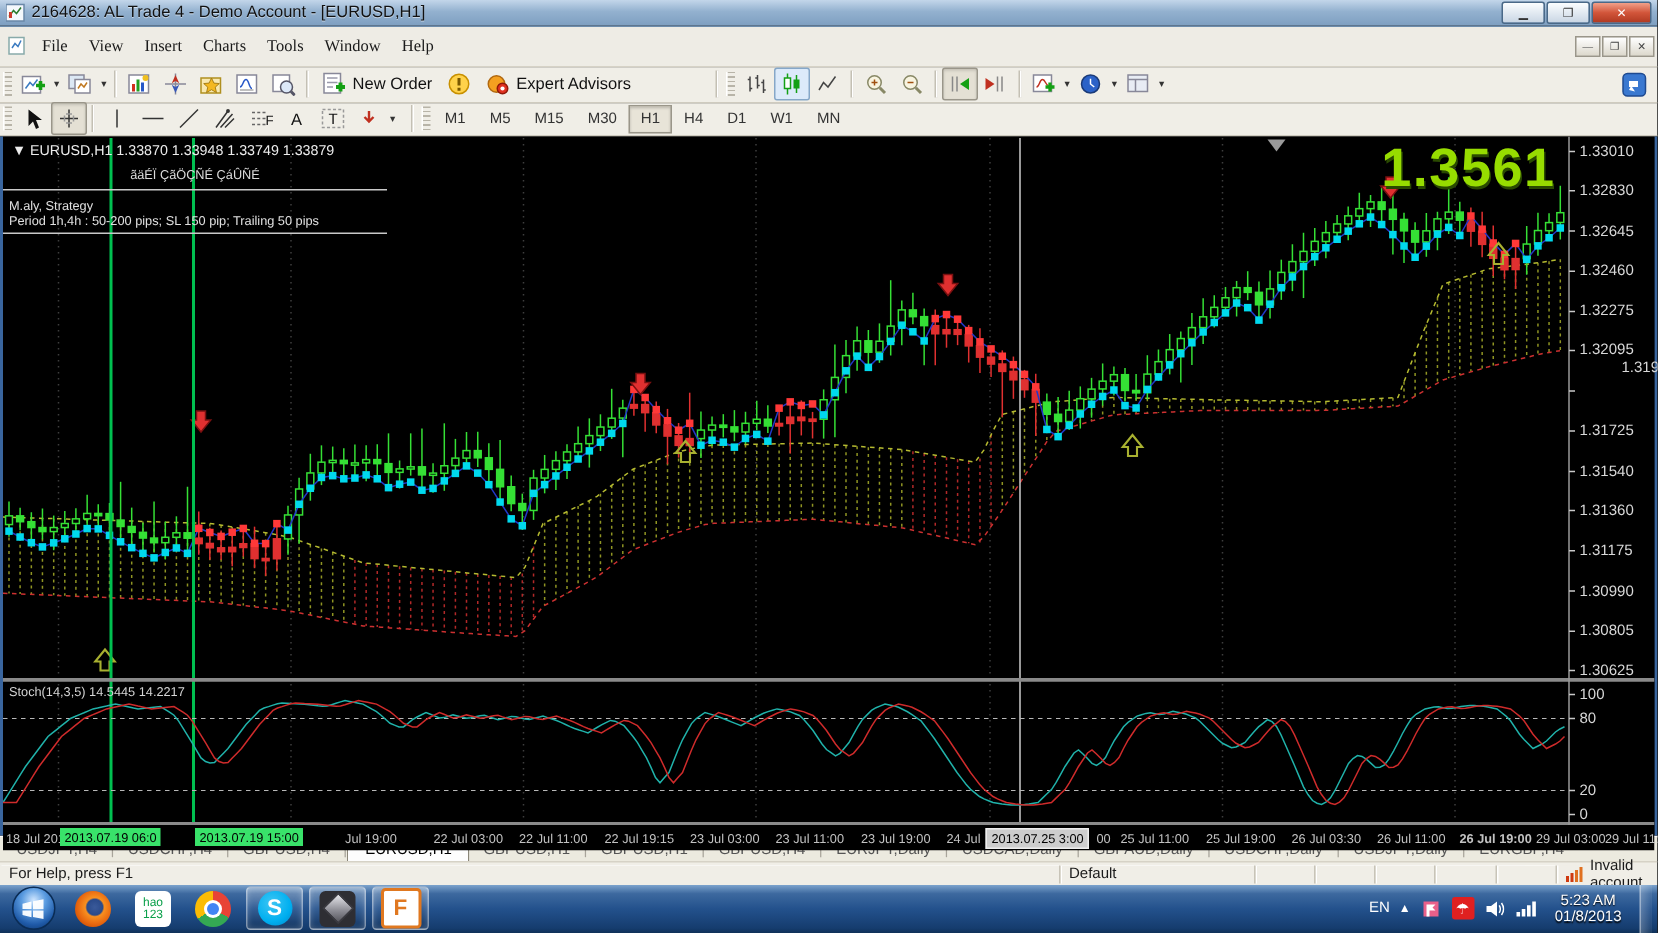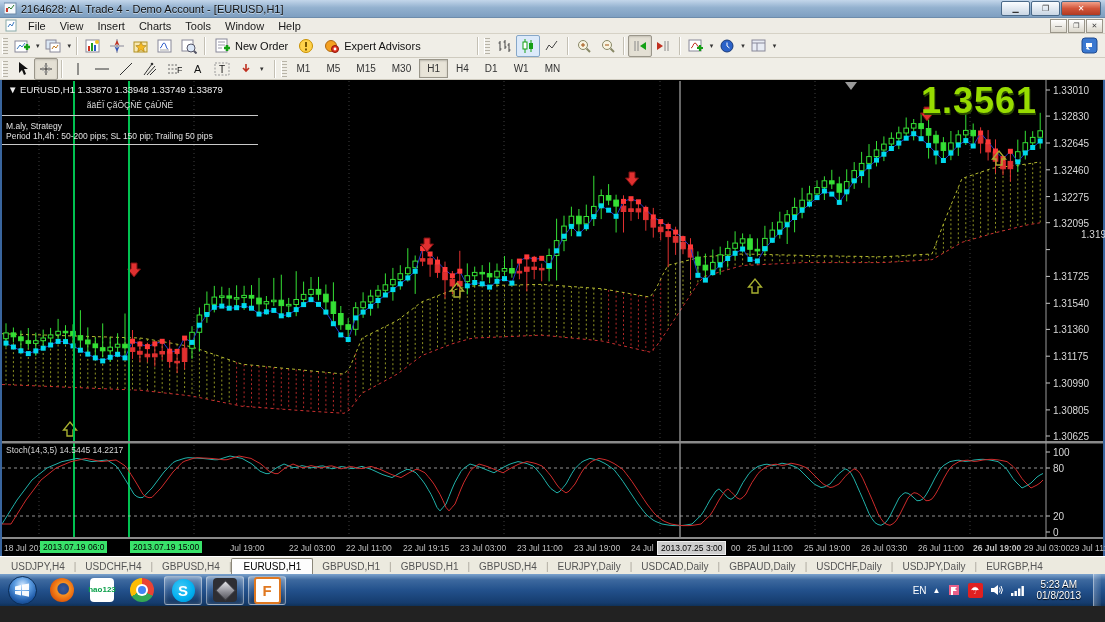--- a/index.html
+++ b/index.html
@@ -8,21 +8,21 @@
 
   
   .titlebar{height:18px;background:linear-gradient(#c3d6ea,#93b1cf 45%,#7e9fc1);display:flex;align-items:center;padding:0 4px;font-size:11px;color:#111;border-bottom:1px solid #6d8cab;box-sizing:border-box;}
   .titlebar .title-text{margin-left:4px;white-space:nowrap;text-shadow:0 1px 0 rgba(255,255,255,.5);}
   .title-spacer{flex:1;}
   .wbtns{display:flex;gap:1px;}
   .wbtn{width:27px;height:13px;border:1px solid #4a6988;border-radius:2px;background:linear-gradient(#fbfdff,#c9d6e4);display:flex;align-items:center;justify-content:center;font-size:8px;color:#333;}
   .wbtn.close{width:38px;background:linear-gradient(#f2a089,#d2553a 50%,#b03a22);color:#fff;}
 
   
-  .menubar{height:16px;background:#eeece5;display:flex;align-items:center;font-size:11px;color:#1a1a1a;border-bottom:1px solid #d6d2c6;box-sizing:border-box;padding:0 2px;}
+  .menubar{height:28px;background:#eeece5;display:flex;align-items:center;font-size:11px;color:#1a1a1a;border-bottom:1px solid #d6d2c6;box-sizing:border-box;padding:0 2px;font-family:Liberation Serif, serif;}
   .menu-item{padding:0 7px;}
   .menu-spacer{flex:1;}
   .mini-ctl{width:15px;height:12px;border:1px solid #9a968a;background:linear-gradient(#fff,#dcd8cc);font-size:7px;display:flex;align-items:center;justify-content:center;color:#444;margin-left:1px;}
 
   
   .toolbar{background:#f0eee7;display:flex;align-items:center;box-sizing:border-box;border-bottom:1px solid #cfcbbf;}
   .tb1{height:24px;}
   .tb2{height:22px;}
   .grip{width:5px;height:16px;margin:0 2px;background:repeating-linear-gradient(#b8b4a8 0 1px,transparent 1px 3px);border-left:1px solid #fff;}
   .vsep{width:1px;height:18px;background:#c4c0b4;border-right:1px solid #fff;margin:0 3px;}
@@ -1031,34 +1031,52 @@
         <span class="tab">GBPAUD,Daily</span>
         <span class="tabdiv">|</span>
         <span class="tab">USDCHF,Daily</span>
         <span class="tabdiv">|</span>
         <span class="tab">USDJPY,Daily</span>
         <span class="tabdiv">|</span>
         <span class="tab">EURGBP,H4</span>
       </span>
     </div>
 
+  <div class="statusbar">
+    <span class="scell" style="width:712px;">For Help, press F1</span>
+    <span class="scell" style="width:120px;">Default</span>
+    <span class="scell" style="width:28px;"></span>
+    <span class="scell" style="width:28px;"></span>
+    <span class="scell" style="width:28px;"></span>
+    <span class="scell" style="width:28px;"></span>
+    <span class="scell" style="width:28px;"></span>
+    <span class="scell" style="border-right:none;box-shadow:none;flex:1;justify-content:flex-end;padding-right:10px;">
+      <span class="conn-bars">
+          <i style="height:4px;"></i>
+          <i style="height:6px;"></i>
+          <i style="height:8px;background:#e07020;"></i>
+          <i style="height:10px;background:#e07020;"></i>
+        </span>
+      <span>Invalid account</span>
+    </span>
+  </div>
 
   <div class="taskbar">
     <span class="start-orb">
       <span class="orb">
         <svg width="16" height="14" viewBox="0 0 16 14">
             <path d="M1 3.5L7 2v5H1zM8 1.8L15 .5v6.6H8zM1 8h6v4.5L1 11zM8 8h7v5.7L8 12.3z" fill="#fff" opacity=".95"></path>
           </svg>
       </span>
     </span>
     <span class="task-icon">
       <span style="width:24px;height:24px;border-radius:50%;background:radial-gradient(circle at 55% 45%,#3a5a9a 0%,#2a4a8a 28%,#f89020 34%,#e86810 60%,#c84800 85%);"></span>
     </span>
     <span class="task-icon">
-      <span style="width:24px;height:24px;background:#fff;border-radius:4px;display:flex;flex-direction:row;align-items:center;justify-content:center;color:#0aa04a;font-weight:bold;font-size:8px;line-height:8px;">
+      <span style="width:24px;height:24px;background:#fff;border-radius:4px;display:flex;flex-direction:column;align-items:center;justify-content:center;color:#0aa04a;font-weight:normal;font-size:8px;line-height:8px;">
         <span>hao</span>
           <span>123</span>
       </span>
     </span>
     <span class="task-icon">
       <span style="width:24px;height:24px;border-radius:50%;background:conic-gradient(#e84335 0 33%,#34a853 33% 66%,#fbbc05 66% 100%);display:flex;align-items:center;justify-content:center;">
         <span style="width:12px;height:12px;border-radius:50%;background:#fff;display:flex;align-items:center;justify-content:center;">
             <span style="width:8px;height:8px;border-radius:50%;background:#4285f4;"></span>
           </span>
       </span>

